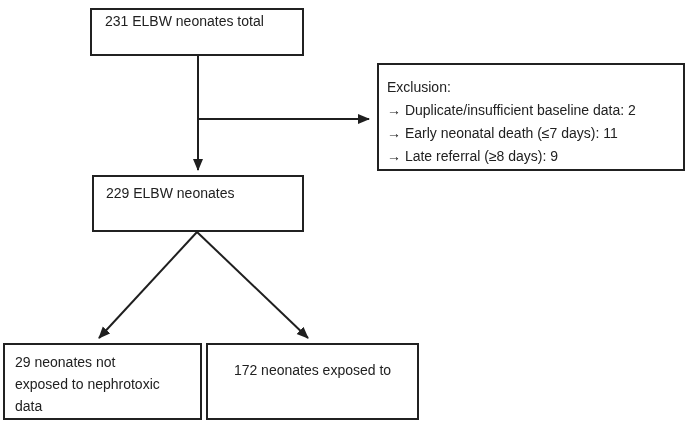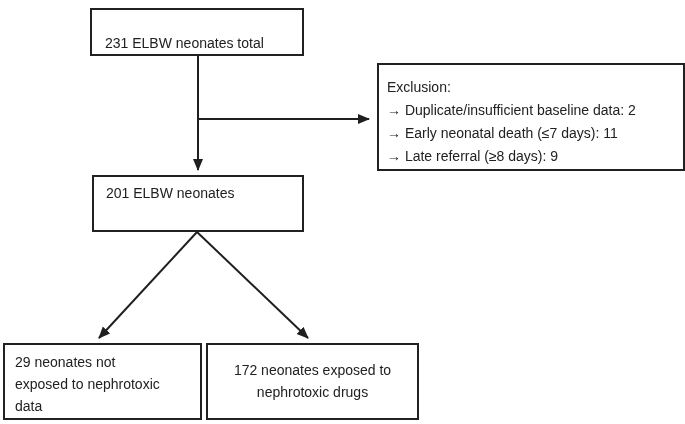--- a/index.html
+++ b/index.html
@@ -30,21 +30,21 @@
   .box {
     position: absolute;
     box-sizing: border-box;
     border: 2px solid #212121;
     background: #ffffff;
     font-size: 14px;
     line-height: 22px;
   }
   .box-total {
     left: 90px; top: 8px; width: 214px; height: 48px;
-    display: flex; align-items: flex-end;
+    display: flex; align-items: flex-start;
     padding-left: 13px;
   }
   .box-exclusion {
     left: 377px; top: 63px; width: 308px; height: 108px;
     padding: 11px 6px 3px 8px;
     line-height: 23px;
     white-space: nowrap;
   }
   .box-included {
     left: 92px; top: 175px; width: 212px; height: 57px;
@@ -83,27 +83,26 @@
   </div>
 
   <div class="box box-exclusion">
     <span class="line-text">Exclusion:</span>
     <span class="line-text">→ Duplicate/insufficient baseline data: 2</span>
     <span class="line-text">→ Early neonatal death (≤7 days): 11</span>
     <span class="line-text">→ Late referral (≥8 days): 9</span>
   </div>
 
   <div class="box box-included">
-    <span class="line-text">201 ELBW neonates</span>
+    <span class="line-text">229 ELBW neonates</span>
   </div>
 
   <div class="box box-notexposed">
     <span class="line-text">29 neonates not</span>
     <span class="line-text">exposed to nephrotoxic</span>
     <span class="line-text">data</span>
   </div>
 
   <div class="box box-exposed">
     <span class="line-text">172 neonates exposed to</span>
-    <span class="line-text">nephrotoxic drugs</span>
   </div>
 
 </div>
 
 </body></html>

